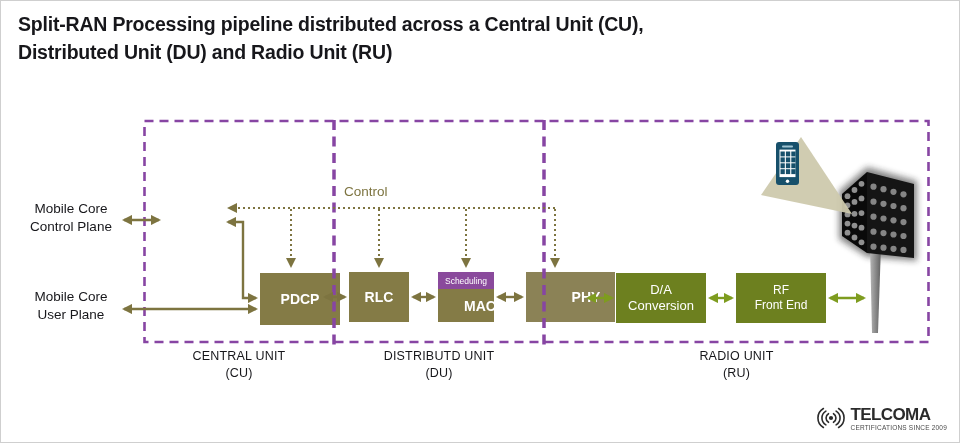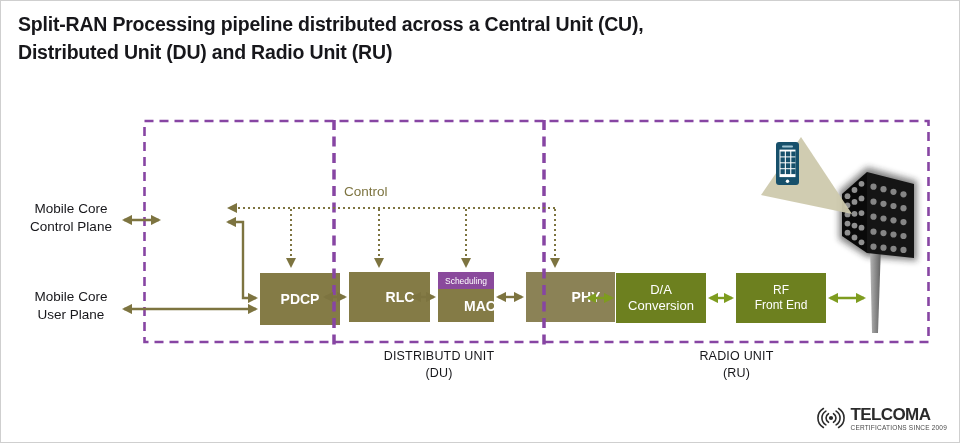--- a/index.html
+++ b/index.html
@@ -12,21 +12,21 @@
     line-height:1.42;color:#17171b;letter-spacing:-0.2px;}
   .pre{white-space:pre-line;}
   .side-label{position:absolute;width:124px;left:8px;text-align:center;
     font-size:13.5px;font-weight:500;line-height:1.3;color:#17171b;}
   .control-label{position:absolute;left:343px;top:183px;font-size:13.5px;
     font-weight:500;color:#7d7440;}
   .block{position:absolute;display:flex;align-items:center;justify-content:center;
     color:#fff;font-weight:600;font-size:14px;text-align:center;z-index:2;}
   .blk-rrc{left:162px;top:195px;width:60px;height:50px;background:#8a4a9c;}
   .blk-pdcp{left:259px;top:272px;width:80px;height:52px;background:#847b46;}
-  .blk-rlc{left:348px;top:271px;width:60px;height:50px;background:#847b46;padding-left:21px;}
+  .blk-rlc{left:348px;top:271px;width:60px;height:50px;background:#847b46;}
   .blk-mac{left:437px;top:271px;width:56px;height:50px;background:#847b46;
     flex-direction:column;justify-content:flex-start;}
   .mac-header{width:100%;height:17px;background:#8a4a9c;font-size:8.5px;
     font-weight:500;display:flex;align-items:center;justify-content:center;}
   .mac-body{flex:1;display:flex;align-items:center;justify-content:center;width:100%;padding-left:28px;}
   .blk-phy{left:525px;top:271px;width:58px;height:50px;background:#8b8256;padding-left:31px;}
   .blk-da{left:615px;top:272px;width:90px;height:50px;background:#6d801f;
     font-size:13px;font-weight:500;line-height:1.25;}
   .blk-rf{left:735px;top:272px;width:90px;height:50px;background:#6d801f;
     font-size:12px;font-weight:500;line-height:1.25;}
@@ -65,20 +65,24 @@
   <div class="block blk-mac">
     <div class="mac-header">Scheduling</div>
     <div class="mac-body">MAC</div>
   </div>
   <div class="block blk-phy">PHY</div>
   <div class="block blk-da pre">D/A
 Conversion</div>
   <div class="block blk-rf pre">RF
 Front End</div>
 
+  <div class="region-label rl-cu">
+    <div>CENTRAL UNIT</div>
+    <div>(CU)</div>
+  </div>
   <div class="region-label rl-du">
     <div>DISTRIBUTD UNIT</div>
     <div>(DU)</div>
   </div>
   <div class="region-label rl-ru">
     <div>RADIO UNIT</div>
     <div>(RU)</div>
   </div>
 
   <svg class="overlay" width="960" height="443" viewBox="0 0 960 443">

